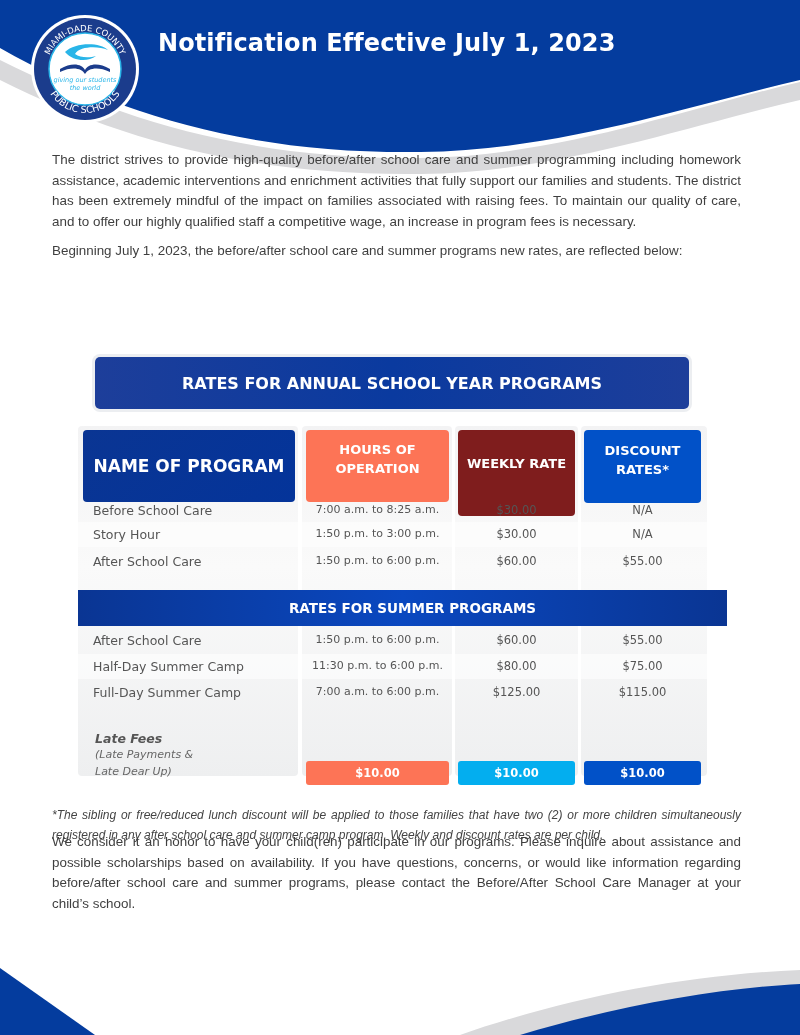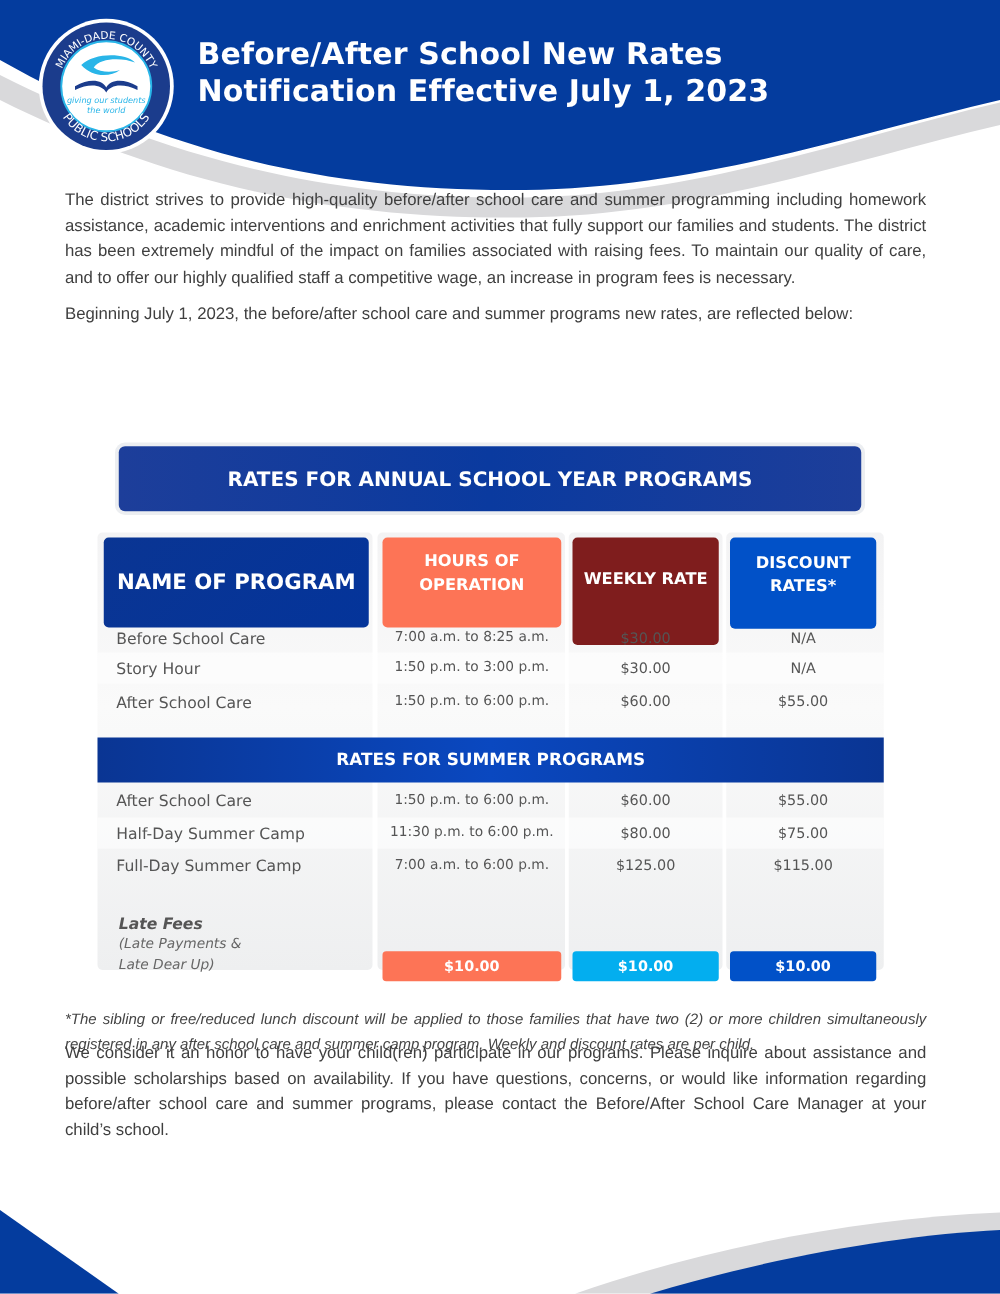--- a/index.html
+++ b/index.html
@@ -25,21 +25,21 @@
   .hdr-disc { left:506px; width:117px; background:#0151c8; font-size:13px; line-height:19px; align-items:flex-start; padding-top:11px; height:62px; }
   .row { position:absolute; left:0; width:629px; height:25px; font-size:11.5px; color:#555; }
   .row span { position:absolute; top:5px; }
   .row .c-name { left:15px; font-size:12.5px; }
   .row .c-hours { left:228px; width:143px; text-align:center; font-size:11px; }
   .row .c-weekly { left:380px; width:117px; text-align:center; }
   .row .c-disc { left:506px; width:117px; text-align:center; }
   .row.alt { background:rgba(255,255,255,0.55); }
   .summer-banner { position:absolute; left:78px; top:590px; width:629px; height:36px;
       background:linear-gradient(90deg,#0a3593,#0a48c0 50%,#0a3593); color:#fff; font-weight:bold; font-size:13.5px;
-      display:flex; align-items:center; justify-content:center; }
+      display:flex; align-items:center; justify-content:center;padding-left:20px; }
   .late-label { position:absolute; left:95px; top:731px; font-style:italic; color:#555; }
   .late-label .t1 { font-size:12.5px; font-weight:bold; color:#555; display:block; }
   .late-label .t2 { font-size:11px; display:block; line-height:17px; color:#666; }
   .fee { position:absolute; top:761px; height:24px; border-radius:3px; color:#fff; font-weight:bold; font-size:11.5px;
          display:flex; align-items:center; justify-content:center; }
   .footnote { position:absolute; left:52px; top:806px; width:689px; font-size:12px; line-height:19.5px; font-style:italic;
               text-align:justify; color:#444; font-family:"Liberation Sans", sans-serif; }
   .closing { position:absolute; left:52px; top:832px; width:689px; font-size:13.4px; line-height:20.5px; text-align:justify;
              color:#3f3f3f; font-family:"Liberation Sans", sans-serif; }
   .footer-bg { position:absolute; left:0; top:960px; width:800px; height:75px; }
@@ -62,21 +62,20 @@
   </defs>
   <text font-size="8.5" fill="#fff" font-family="DejaVu Sans, sans-serif"><textPath href="#arcTop" startOffset="50%" text-anchor="middle">MIAMI-DADE COUNTY</textPath></text>
   <text font-size="9.5" fill="#fff" font-family="DejaVu Sans, sans-serif"><textPath href="#arcBot" startOffset="50%" text-anchor="middle">PUBLIC SCHOOLS</textPath></text>
   <path d="M35,38 C45,28 70,28 78,36 C68,32 50,32 45,40 C50,44 60,44 66,42 C58,48 44,48 35,38 Z" fill="#29b5e8"></path>
   <path d="M30,55 C42,48 52,50 55,56 C58,50 68,48 80,55 L80,58 C68,52 58,54 55,60 C52,54 42,52 30,58 Z" fill="#1b3c8c"></path>
   <text x="55" y="68" font-size="6.5" fill="#29b5e8" font-style="italic" text-anchor="middle" font-family="DejaVu Sans, sans-serif">giving our students</text>
   <text x="55" y="76" font-size="6.5" fill="#29b5e8" font-style="italic" text-anchor="middle" font-family="DejaVu Sans, sans-serif">the world</text>
 </svg>
 
 <div class="title">
-  <div>Before/After School New Rates</div>
   <div>Notification Effective July 1, 2023</div>
 </div>
 
 <div class="body-text" style="top:150px;">
   <p>The district strives to provide high-quality before/after school care and summer programming including homework assistance, academic interventions and enrichment activities that fully support our families and students. The district has been extremely mindful of the impact on families associated with raising fees. To maintain our quality of care, and to offer our highly qualified staff a competitive wage, an increase in program fees is necessary.</p>
   <p>Beginning July 1, 2023, the before/after school care and summer programs new rates, are reflected below:</p>
 </div>
 
 <div class="annual-banner">RATES FOR ANNUAL SCHOOL YEAR PROGRAMS</div>
 

